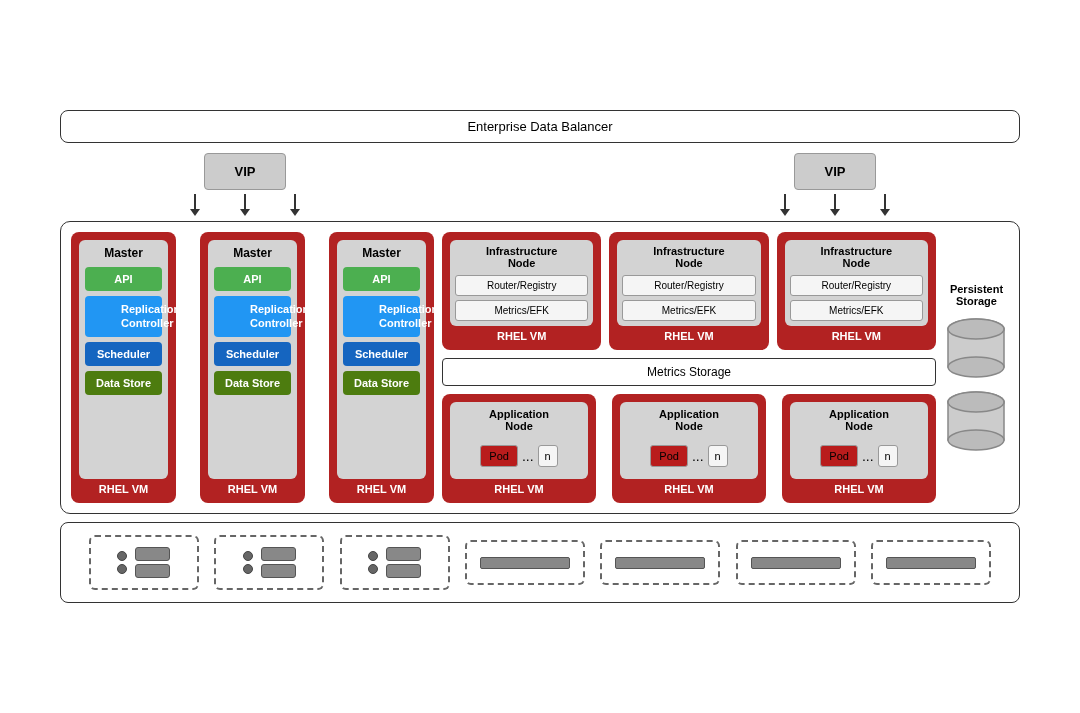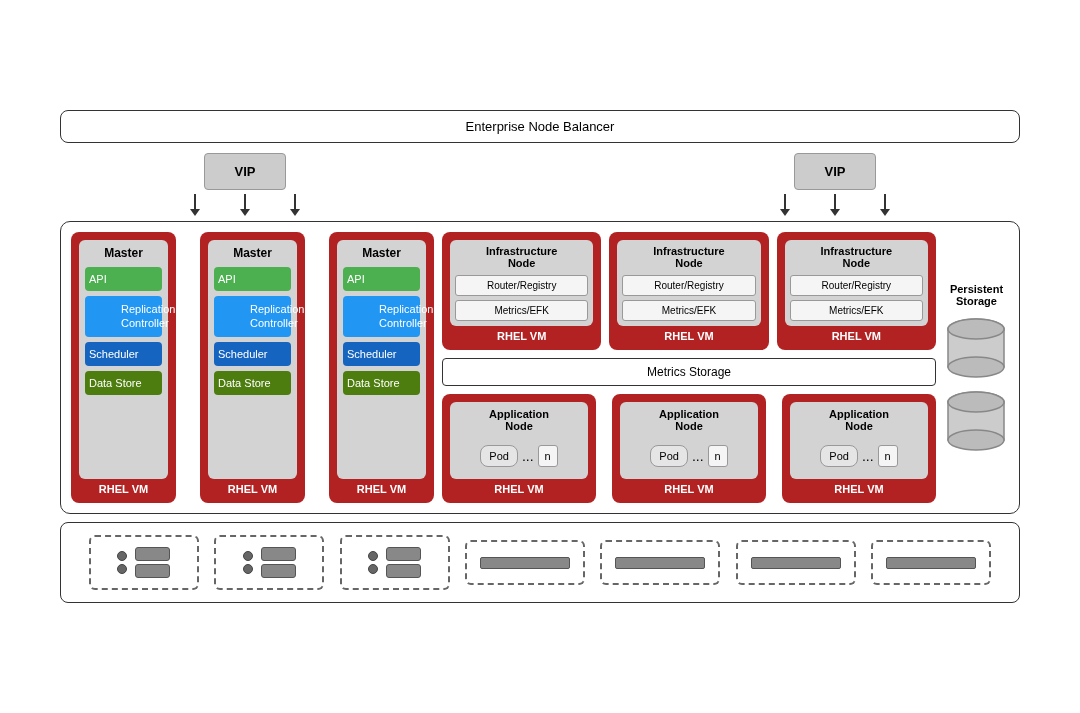--- a/index.html
+++ b/index.html
@@ -80,23 +80,23 @@
     }
     .vm-title {
       font-weight: bold;
       font-size: 12px;
       text-align: center;
       margin-bottom: 2px;
     }
     .comp-box {
       border-radius: 4px;
       padding: 6px 4px;
-      text-align: left;
+      text-align: center;
       font-size: 11px;
-      font-weight: normal;
+      font-weight: bold;
       color: #fff;
     }
     .comp-api { background: #4caf50; }
     .comp-rc { background: #2196f3; padding-left: 36px; }
     .comp-scheduler { background: #1565c0; }
     .comp-datastore { background: #4d7c0f; }
 
     
     .right-section {
       flex: 1;
@@ -147,23 +147,23 @@
       border-radius: 6px;
       padding: 6px;
       display: flex;
       flex-direction: row;
       align-items: center;
       gap: 4px;
       justify-content: center;
     }
     .pod-box {
       border: 1.5px solid #999;
-      border-radius: 8px;
+      border-radius: 3px;
       padding: 4px 8px;
-      background: #e5e5e5;
+      background: #b91c1c;
       font-size: 11px;
     }
     .dots {
       font-size: 14px;
     }
     .n-box {
       border: 1.5px solid #999;
       border-radius: 3px;
       padding: 4px 6px;
       background: #f5f5f5;
@@ -256,21 +256,21 @@
       border-right: 5px solid transparent;
       border-top: 7px solid #333;
     }
   </style>
 </head>
 <body>
 
 <div class="diagram-wrapper">
 
   <div class="elb-box">
-    <span>Enterprise Node Balancer</span>
+    <span>Enterprise Data Balancer</span>
   </div>
 
   <div style="display:flex; justify-content:space-between; padding: 0 130px; margin-bottom: 0;">
 
     <div style="display:flex; flex-direction:column; align-items:center;">
       <div class="vip-box">
         <span>VIP</span>
       </div>
 
       <div style="display:flex; gap:40px; margin-top:4px;">

